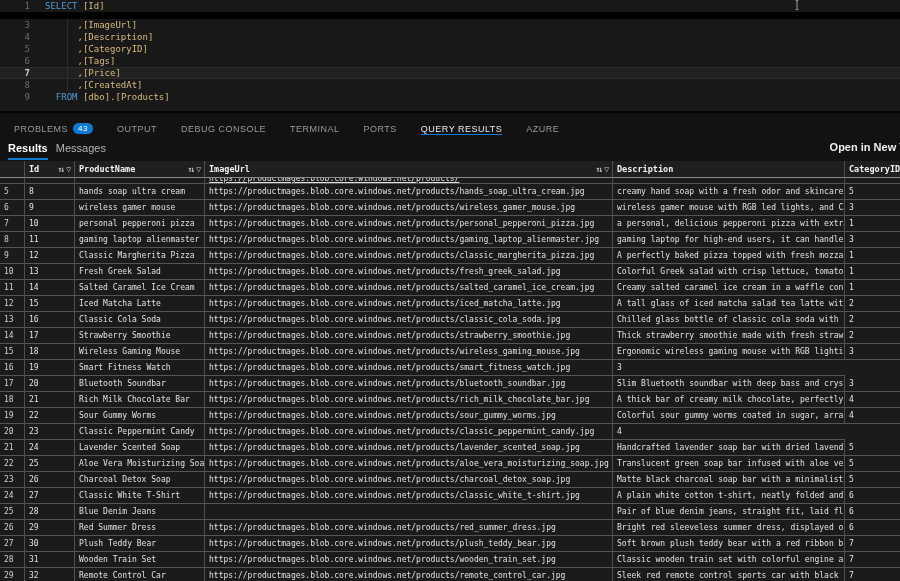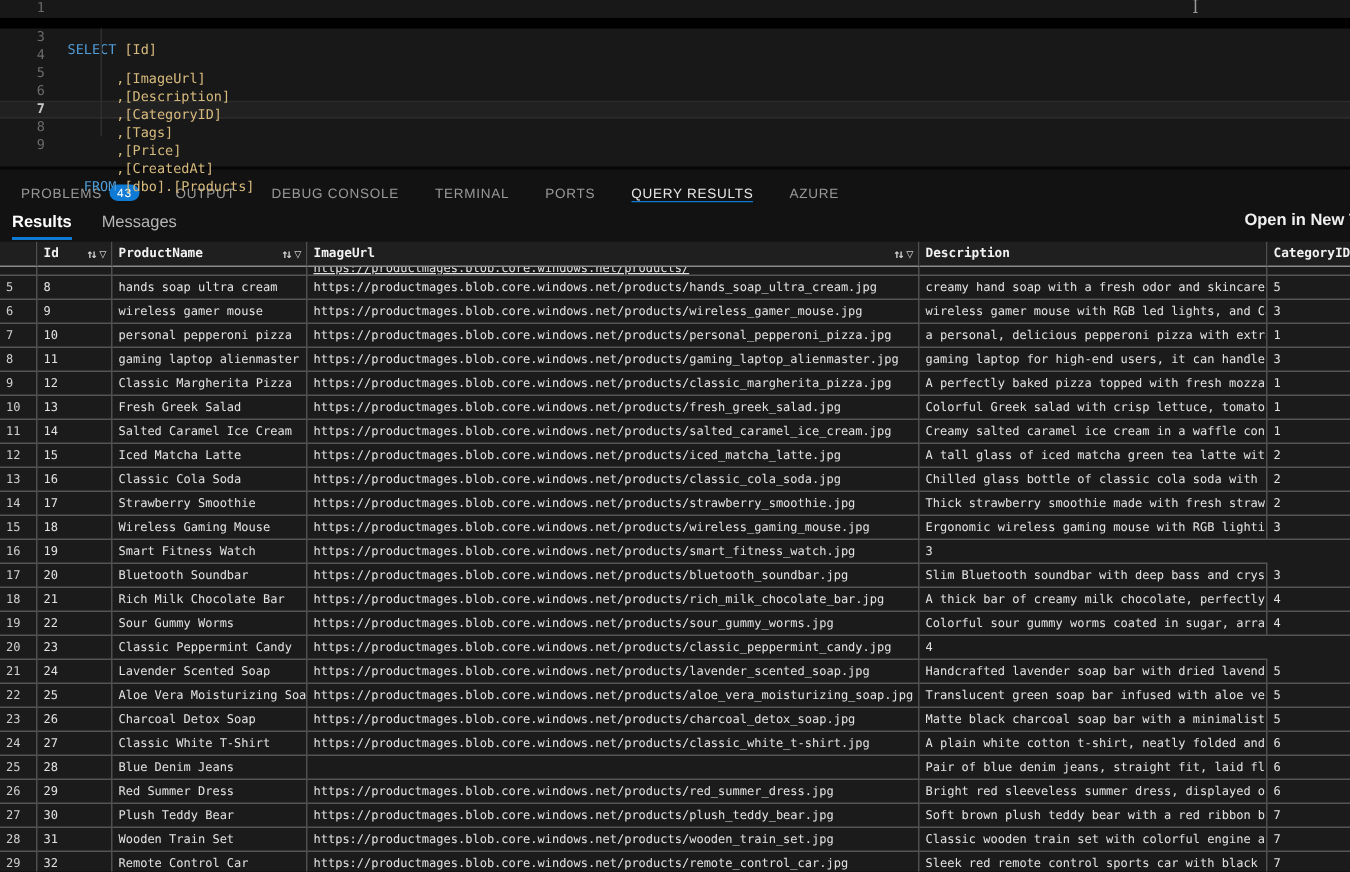--- a/index.html
+++ b/index.html
@@ -7,42 +7,42 @@
               font-family:"Liberation Sans", sans-serif; }
 
   
   .editor { position:relative; width:900px; height:111px; background:#181818;
             font-family:"DejaVu Sans Mono", monospace; font-size:9px; color:#d4d4d4; }
   .code-line { display:flex; height:12px; line-height:12px; white-space:pre; }
   .code-line.active { background:rgba(255,255,255,0.04);
                       box-shadow:inset 0 1px 0 #2c2c2c, inset 0 -1px 0 #2c2c2c; }
   .ln { width:30px; text-align:right; color:#6b6b6b; flex:none; }
   .code-line.active .ln { color:#c8c8c8; font-weight:bold; }
-  .code { padding-left:15px;margin-top:28px; }
+  .code { padding-left:15px; }
   .kw { color:#4f9cd6; }
   .ident { color:#d7ba7d; }
   .plain { color:#d4d4d4; }
   .code-gap { height:7px; background:#000; }
   .indent-guide { position:absolute; left:67px; top:19px; width:1px; height:72px; background:#2e2e2e; }
   .cursor-ibeam { position:absolute; right:101px; top:0px; color:#9a9a9a; font-size:10px;
                   font-family:"DejaVu Serif", serif; transform:scaleY(1.25); }
   .editor-bottom-strip { height:2px; background:#050505; }
 
   
   .panel-tabs { display:flex; align-items:center; height:22px; background:#121212;
                 padding-left:14px; gap:24px; }
   .ptab { font-size:9px; letter-spacing:.5px; color:#9a9a9a; display:flex; align-items:flex-end;
           gap:5px; height:100%; cursor:pointer; border-bottom:1px solid transparent; }
   .ptab.active { color:#e9e9e9; border-bottom:1px solid #0e7ad3; }
   .badge { background:#0e7ad3; color:#fff; font-size:8px; border-radius:8px;
            padding:1px 5px; line-height:9px; }
 
   
   .results-toolbar { position:relative; height:26px; background:#121212; display:flex;
-                     align-items:center; padding-left:8px; gap:20px; overflow:hidden; }
+                     align-items:center; padding-left:8px; gap:8px; overflow:hidden; }
   .rtab { font-size:11px; color:#b5b5b5; padding:5px 0 4px 0; cursor:pointer;
           border-bottom:2px solid transparent; }
   .rtab.active { color:#fff; font-weight:bold; border-bottom:2px solid #0e7ad3; }
   .open-new { position:absolute; right:-6px; top:6px; font-size:11px; font-weight:bold;
               color:#f0f0f0; white-space:nowrap; }
 
   
   .grid { width:900px; background:#1b1b1b; font-family:"DejaVu Sans Mono", monospace; }
   .grid-row { display:grid; grid-template-columns:25px 50px 130px 408px 232px 55px; }
   .grid-head { height:17px; }
@@ -220,21 +220,21 @@
         <div class="cell">Salted Caramel Ice Cream</div>
         <div class="cell">https://productmages.blob.core.windows.net/products/salted_caramel_ice_cream.jpg</div>
         <div class="cell">Creamy salted caramel ice cream in a waffle con</div>
         <div class="cell last">1</div>
       </div>
       <div class="grid-row">
         <div class="cell gutter">12</div>
         <div class="cell">15</div>
         <div class="cell">Iced Matcha Latte</div>
         <div class="cell">https://productmages.blob.core.windows.net/products/iced_matcha_latte.jpg</div>
-        <div class="cell">A tall glass of iced matcha green tea latte wit</div>
+        <div class="cell">A tall glass of iced matcha salad tea latte wit</div>
         <div class="cell last">2</div>
       </div>
       <div class="grid-row">
         <div class="cell gutter">13</div>
         <div class="cell">16</div>
         <div class="cell">Classic Cola Soda</div>
         <div class="cell">https://productmages.blob.core.windows.net/products/classic_cola_soda.jpg</div>
         <div class="cell">Chilled glass bottle of classic cola soda with</div>
         <div class="cell last">2</div>
       </div>

